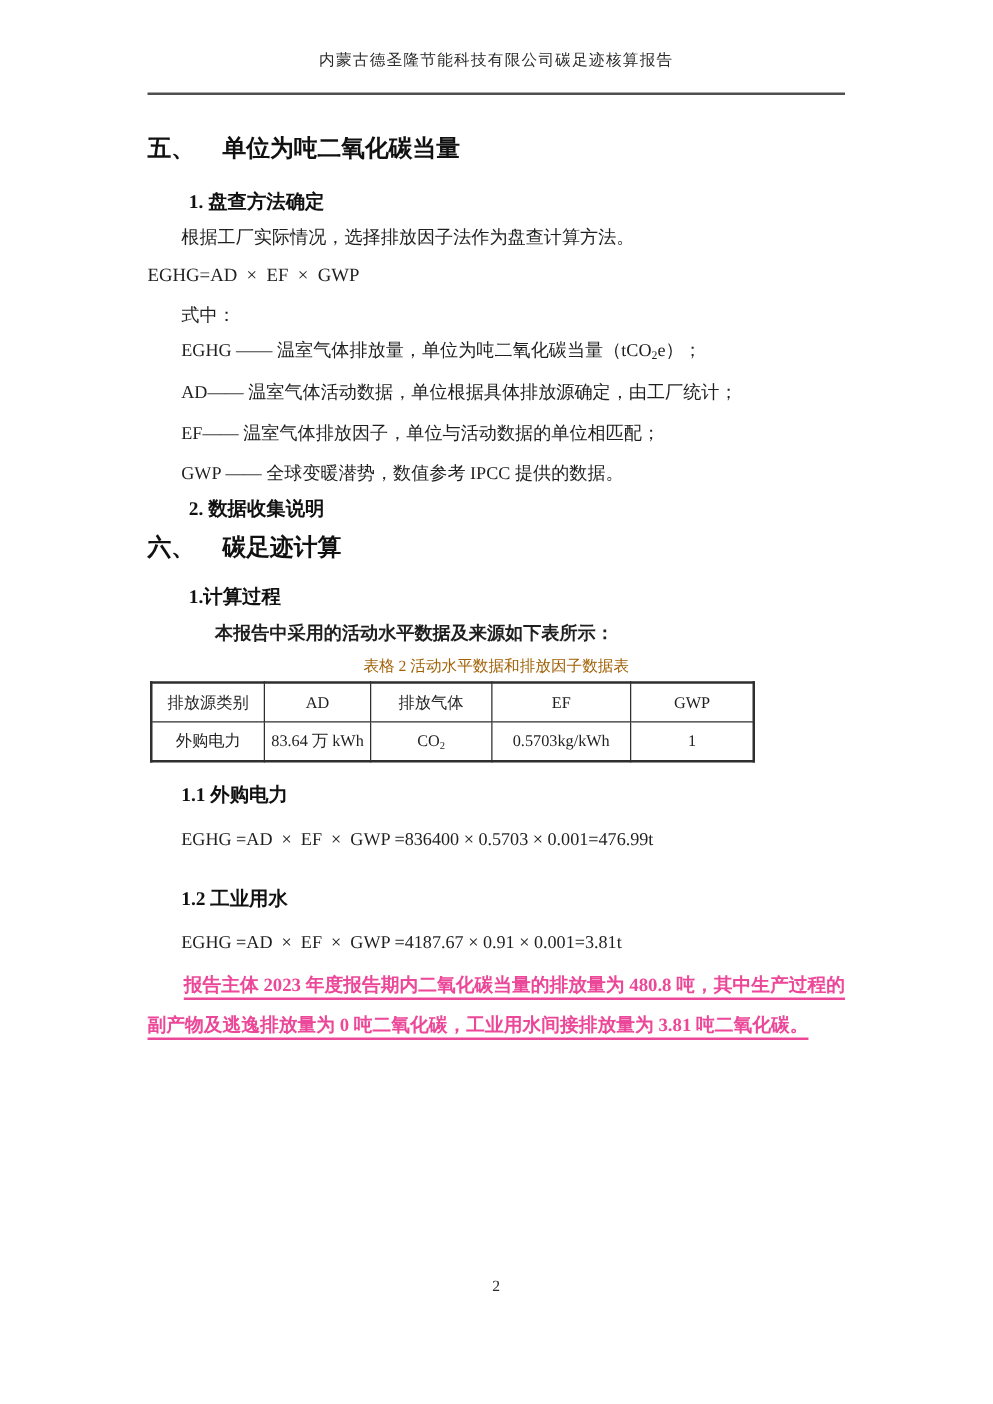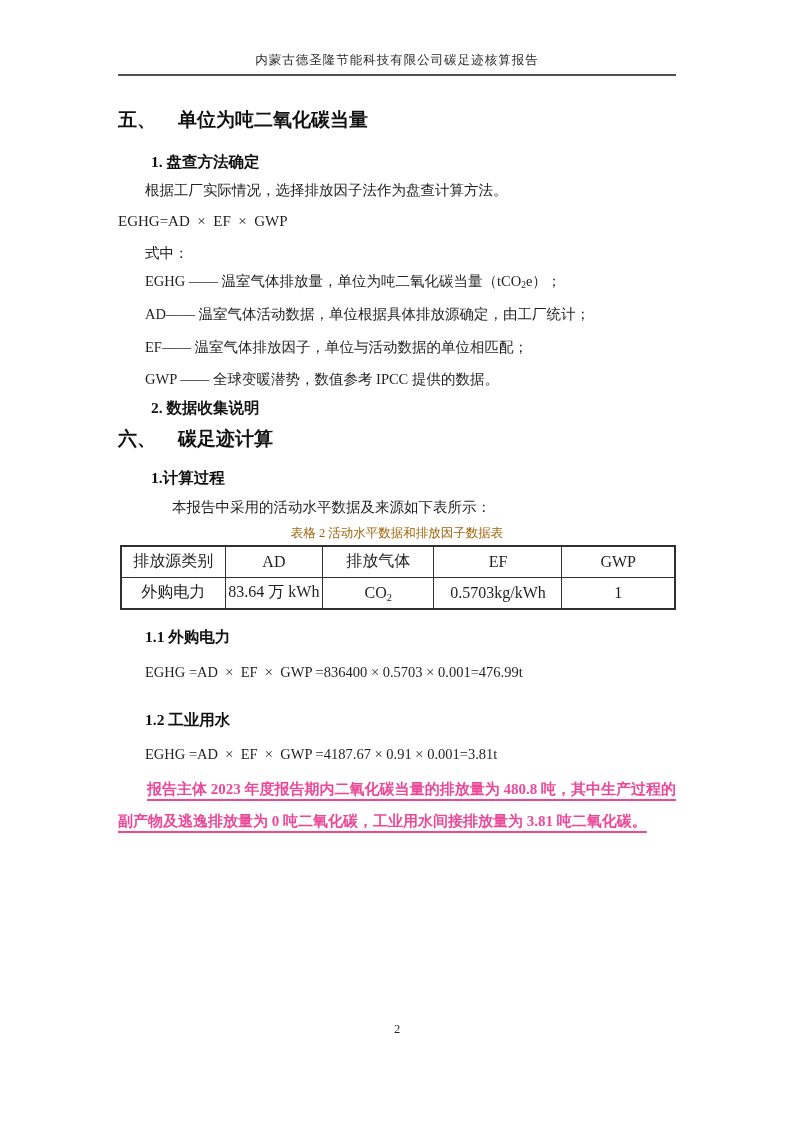--- a/index.html
+++ b/index.html
@@ -9,21 +9,21 @@
     width:794px; height:1123px;
     margin:0 auto;
     background:#ffffff;
     color:#1f1f1f;
     font-family:"Liberation Serif","DejaVu Serif",serif;
     overflow:hidden;
   }
   .doc-header {
     position:absolute; top:0; left:118px; width:558px; height:76px;
     display:flex; align-items:flex-end; justify-content:center;
-    padding-bottom:5px;
+    padding-bottom:17px;
     border-bottom:2px solid #4f4f4f;
     font-size:12.5px; letter-spacing:1px; color:#2a2a2a;
   }
   .content { position:absolute; left:118px; top:76px; width:558px; }
 
   .h-major { margin-top:31px; font-size:19px; line-height:26px; font-weight:bold; color:#111; }
   .h-major .h-num { display:inline-block; margin-right:22px; }
   .h-major.second { margin-top:7px; }
 
   .h-sub { font-size:15.5px; line-height:22px; font-weight:bold; padding-left:33px; color:#111; }
@@ -37,29 +37,29 @@
   .para { font-size:14.5px; line-height:21px; text-align:justify; }
   .indent { text-indent:27px; }
   .p1 { margin-top:7px; }
   .formula-center { margin-top:10px; font-size:15px; line-height:21px; text-align:left; white-space:pre; }
   .p-shizhong { margin-top:11px; }
   .def { font-size:14.5px; line-height:21px; text-indent:27px; }
   .def.d1 { margin-top:7px; }
   .def.d2, .def.d3 { margin-top:12px; }
   .def.d4 { margin-top:11px; }
   .p3 { margin-top:7px; line-height:29.5px; text-indent:29px; }
-  .p4 { margin-top:8px; text-indent:54px; }
+  .p4 { margin-top:8px; text-indent:54px;font-weight:bold; }
   .table-caption { margin-top:6px; font-size:12.5px; line-height:18px; text-align:center; color:#a16207; }
 
   table.data-table {
     margin-top:3px; margin-left:2px;
-    width:556px;
+    width:484px;
     border-collapse:collapse;
     border:2px solid #2f2f2f;
-    font-size:16px;
+    font-size:13px;
   }
   table.data-table th, table.data-table td {
     border:1px solid #2f2f2f;
     text-align:center; vertical-align:middle;
     font-weight:normal;
     padding:0 2px;
   }
   table.data-table thead tr { height:31px; }
   table.data-table tbody tr { height:32px; }
 

